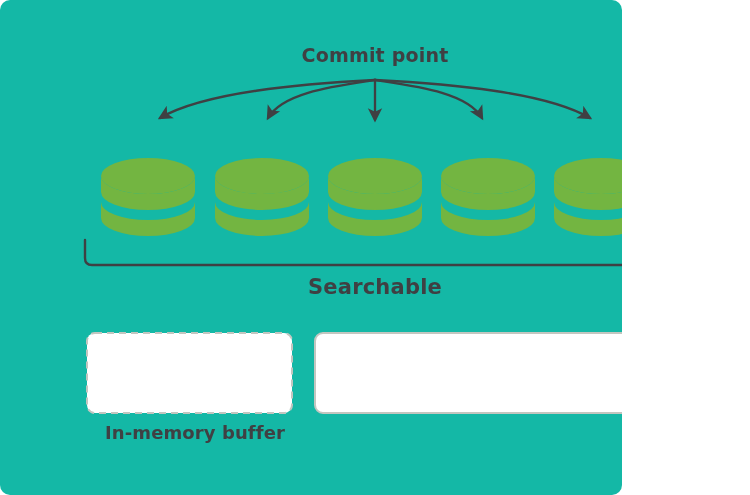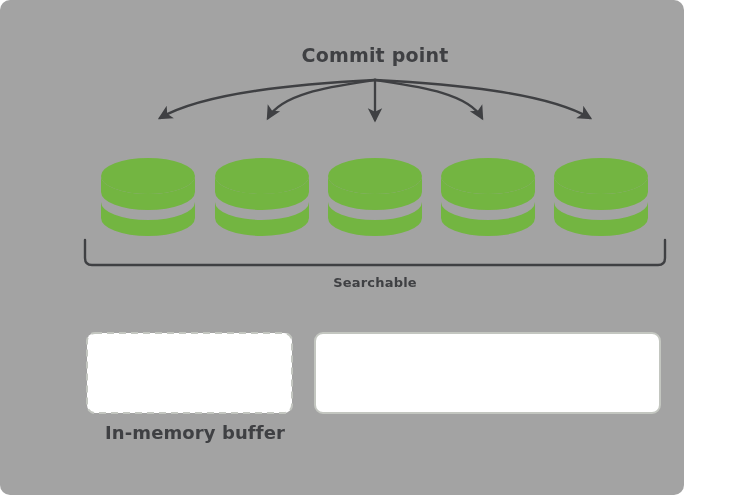--- a/index.html
+++ b/index.html
@@ -2,23 +2,23 @@
 <html><head>
 <meta charset="utf-8">
 <style>
   html, body {
     margin: 0;
     padding: 0;
     background: #ffffff;
   }
   #canvas {
     position: relative;
-    width: 684px;
+    width: 622px;
     height: 495px;
-    background: #a3a3a3;
+    background: #14b8a6;
     border-radius: 10px;
     overflow: hidden;
     font-family: "DejaVu Sans", "Liberation Sans", sans-serif;
   }
   #diagram-svg {
     position: absolute;
     left: 0;
     top: 0;
     width: 750px;
     height: 495px;
@@ -35,21 +35,21 @@
     left: 0;
     top: 44px;
     width: 750px;
     font-size: 19px;
     letter-spacing: 0.2px;
   }
   #searchable-label {
     left: 0;
     top: 275px;
     width: 750px;
-    font-size: 13px;
+    font-size: 21px;
     letter-spacing: 0.2px;
   }
   #buffer-label {
     left: 55px;
     top: 422px;
     width: 280px;
     font-size: 18px;
     letter-spacing: 0.1px;
   }
   #translog-label {

